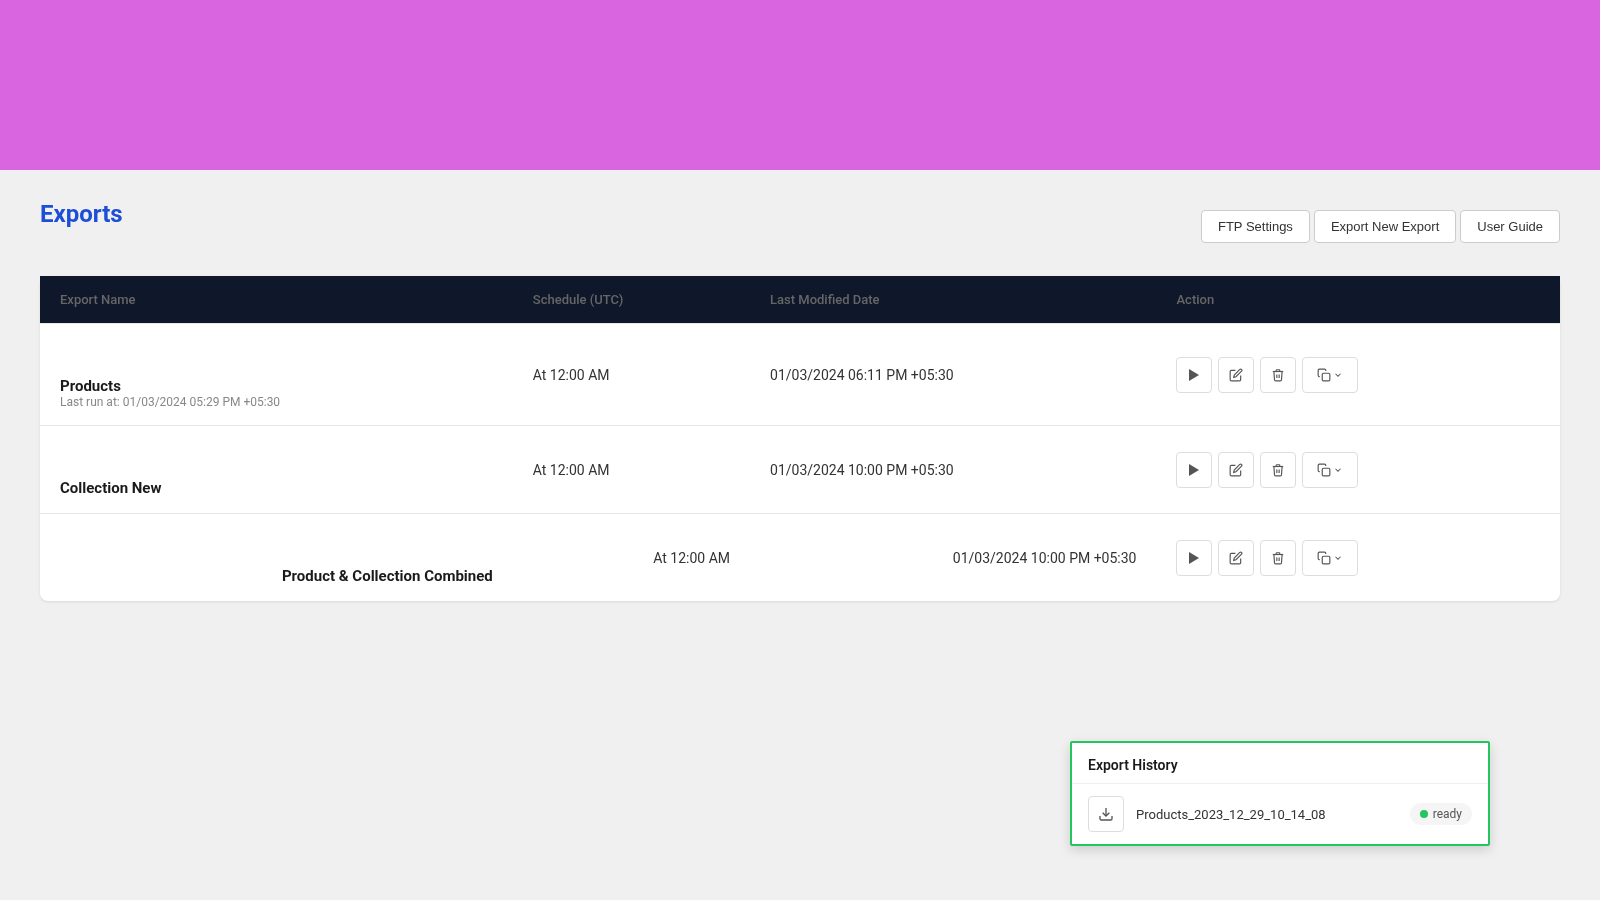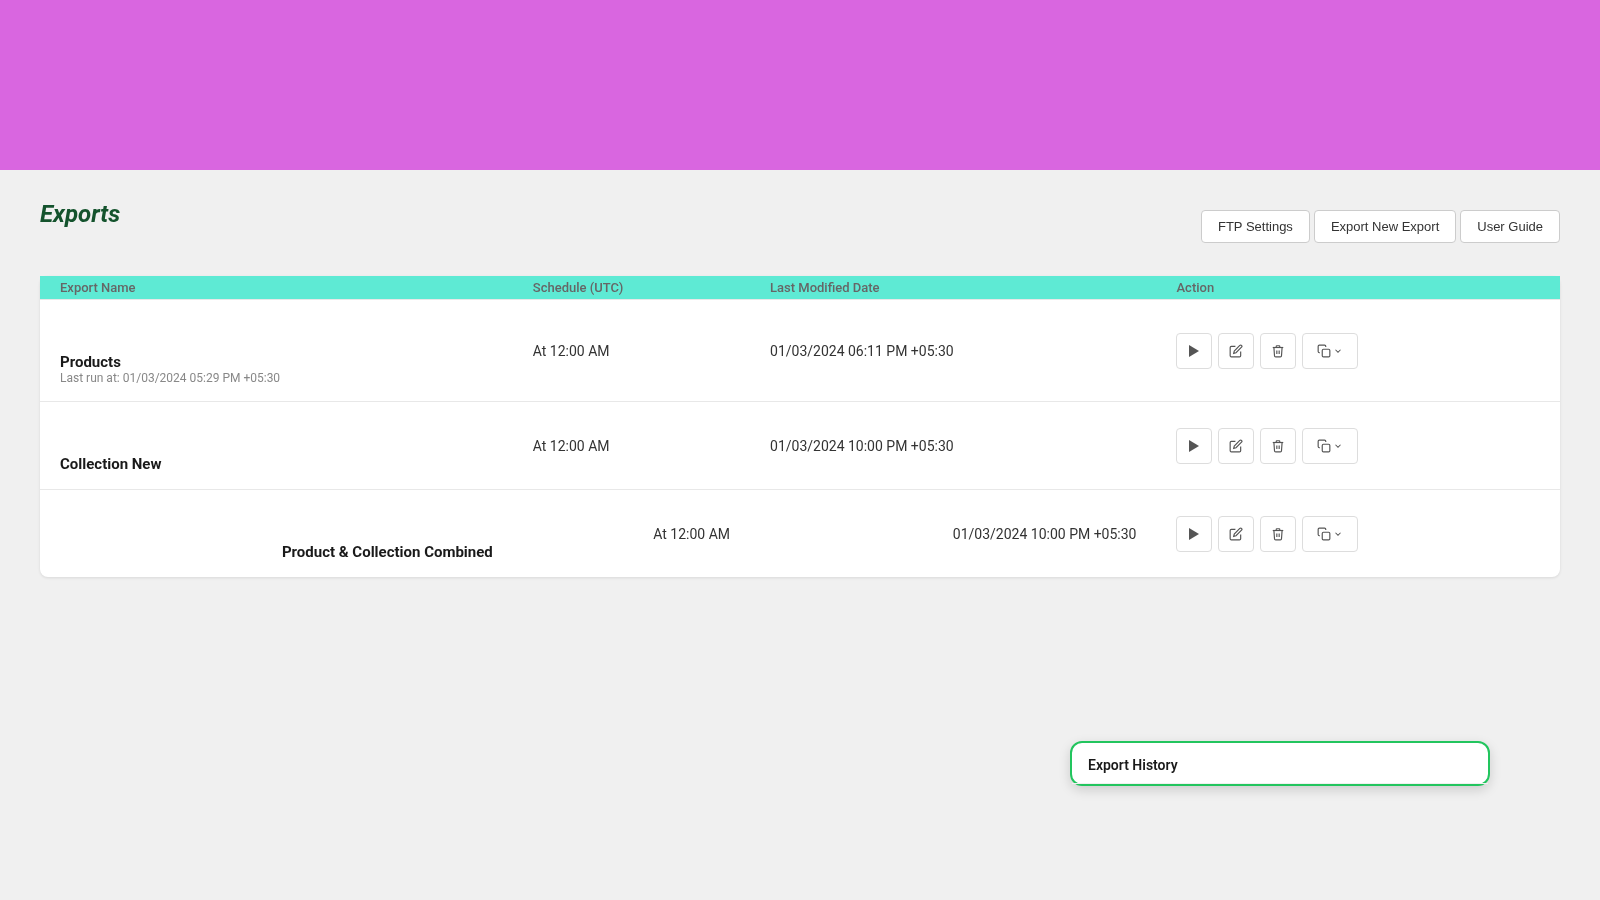--- a/index.html
+++ b/index.html
@@ -15,23 +15,22 @@
       top: 170px;
       left: 0;
       right: 0;
       bottom: 0;
       background: #f0f0f0;
       padding: 30px 40px;
     }
     .page-title {
       font-size: 24px;
       font-weight: 700;
-      color: #14532d;
+      color: #1d4ed8;
       margin-bottom: 24px;
-      font-style: italic;
     }
     .header-row {
       display: flex;
       justify-content: space-between;
       align-items: center;
       margin-bottom: 24px;
     }
     .header-buttons {
       display: flex;
       gap: 4px;
@@ -50,27 +49,27 @@
       border-radius: 8px;
       overflow: visible;
       box-shadow: 0 1px 3px rgba(0,0,0,0.1);
       position: relative;
     }
     .table {
       width: 100%;
       border-collapse: collapse;
     }
     .table thead tr th {
-      padding: 4px 20px;
+      padding: 16px 20px;
       text-align: left;
       font-size: 13px;
       font-weight: 500;
       color: #666;
       border-bottom: 1px solid #e8e8e8;
-      background: #5eead4;
+      background: #0f172a;
     }
     .table tbody tr {
       border-bottom: 1px solid #e8e8e8;
     }
     .table tbody tr:last-child {
       border-bottom: none;
       text-align: right;
     }
     .table tbody tr td {
       padding: 16px 20px;
@@ -121,21 +120,21 @@
       border-left: 10px solid #555;
       display: inline-block;
     }
     .export-history-dropdown {
       position: absolute;
       top: 465px;
       left: 1030px;
       width: 420px;
       background: white;
       border: 2px solid #22c55e;
-      border-radius: 12px;
+      border-radius: 2px;
       box-shadow: 0 4px 12px rgba(0,0,0,0.15);
       z-index: 100;
     }
     .export-history-title {
       padding: 14px 16px 10px 16px;
       font-size: 14px;
       font-weight: 600;
       color: #1a1a1a;
       border-bottom: 1px solid #f0f0f0;
     }
@@ -325,15 +324,29 @@
                   </svg>
               </button>
             </div>
           </td>
         </tr>
       </tbody>
     </table>
 
     <div class="export-history-dropdown">
       <div class="export-history-title">Export History</div>
+      <div class="export-history-item">
+        <div class="download-icon-wrapper">
+          <svg width="16" height="16" viewBox="0 0 24 24" fill="none" stroke="#555" stroke-width="2">
+            <path d="M21 15v4a2 2 0 0 1-2 2H5a2 2 0 0 1-2-2v-4"></path>
+            <polyline points="7 10 12 15 17 10"></polyline>
+            <line x1="12" y1="15" x2="12" y2="3"></line>
+          </svg>
+        </div>
+        <span class="history-filename">Products_2023_12_29_10_14_08</span>
+        <div class="ready-badge">
+          <span class="ready-dot"></span>
+          <span>ready</span>
+        </div>
+      </div>
     </div>
   </div>
 </div>
 
 </body></html>

